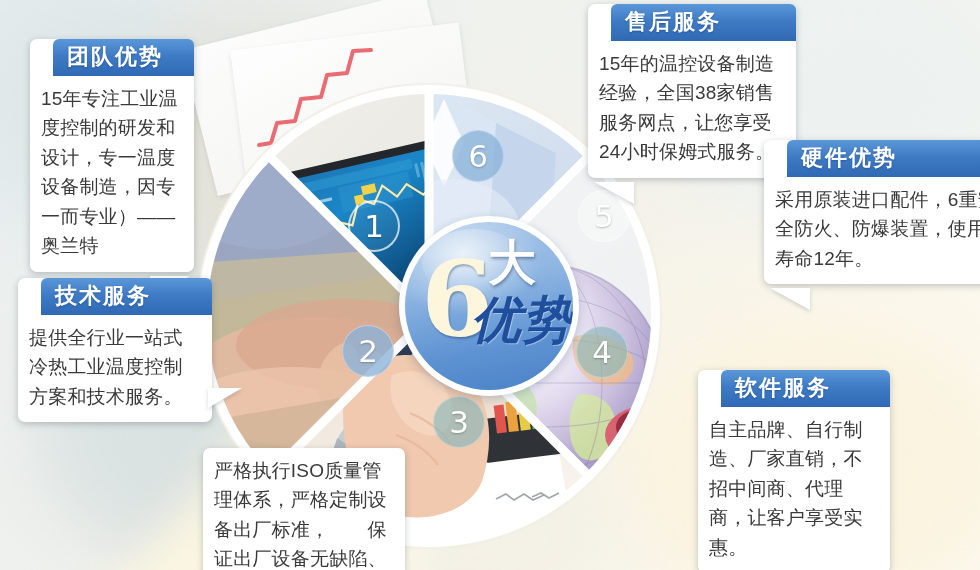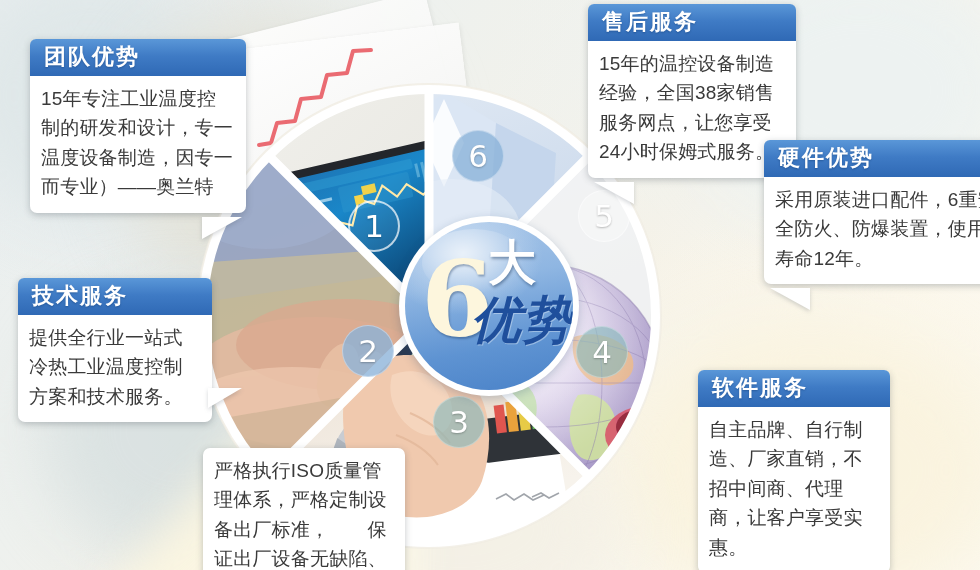--- a/index.html
+++ b/index.html
@@ -149,20 +149,21 @@
   .callout-head {
     border-radius: 6px 6px 0 0;
     background: linear-gradient(180deg, #5a97d8 0%, #3f7bc5 46%, #2f69b5 100%);
     color: #ffffff;
     font-size: 22px;
     font-weight: bold;
     letter-spacing: 2px;
     padding: 5px 0 6px 14px;
     text-shadow: 0 1px 2px rgba(0,40,90,.35);
     line-height: 1.18;
+    margin-left: 23px;
   }
   .callout-body {
     padding: 8px 11px 11px 11px;
     font-size: 19px;
     line-height: 1.55;
     color: #3a3a3a;
     letter-spacing: .2px;
   }
   
   .tail {
@@ -183,21 +184,21 @@
     border-left: 40px solid transparent;
   }
   .tail-tr { 
     right: -30px; bottom: 14px;
     border-top: 0 solid transparent;
     border-left: 34px solid #ffffff;
     border-bottom: 20px solid transparent;
   }
 
   
-  #co-team     { left: 30px;  top: 39px;  width: 216px; }
+  #co-team     { left: 30px;  top: 39px;  width: 164px; }
   #co-tech     { left: 18px;  top: 278px; width: 194px; }
   #co-quality  { left: 203px; top: 448px; width: 202px; }
   #co-after    { left: 588px; top: 4px;   width: 208px; }
   #co-hardware { left: 764px; top: 140px; width: 250px; }
   #co-software { left: 698px; top: 370px; width: 192px; }
 </style>
 </head>
 <body>
 
 <div id="stage">

